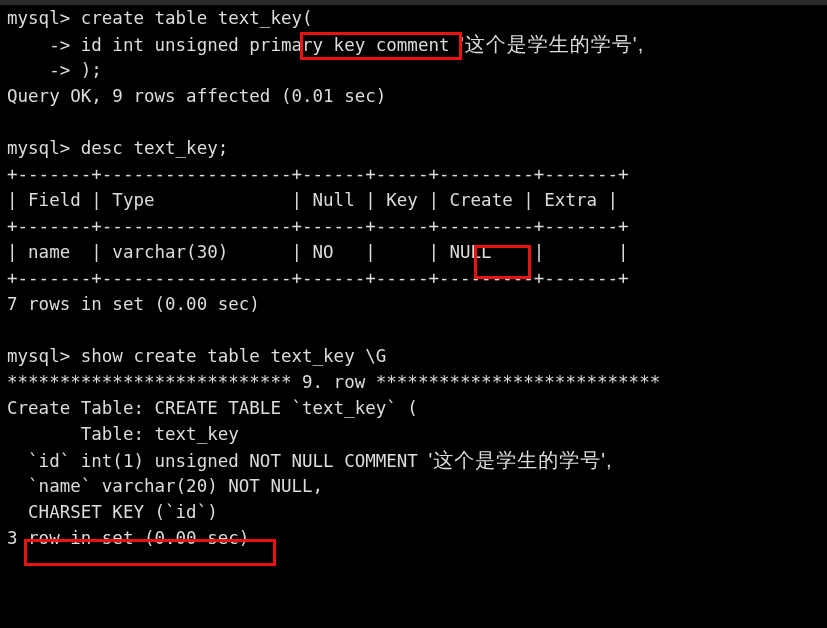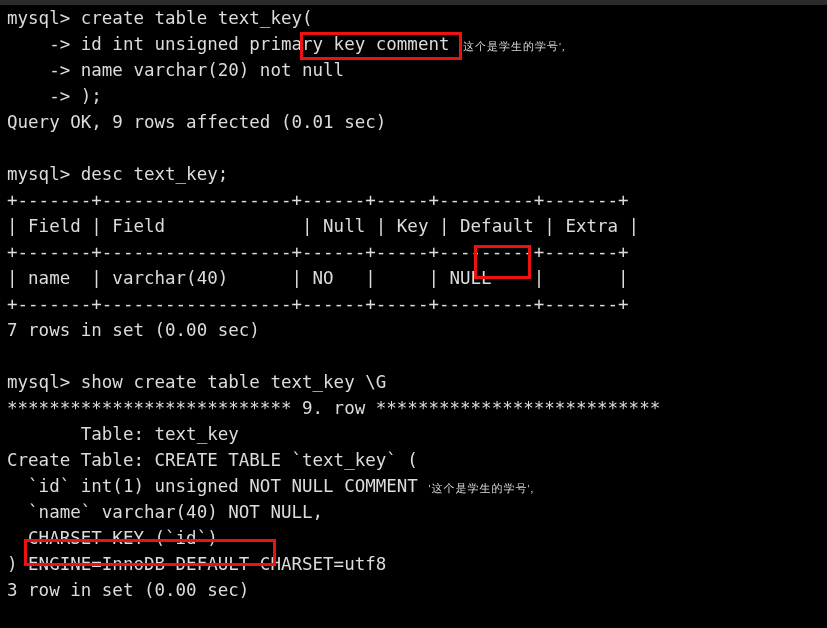--- a/index.html
+++ b/index.html
@@ -35,22 +35,22 @@
     padding: 0;
   }
   .line {
     height: 26px;
     white-space: pre;
     padding-left: 7px;
     letter-spacing: 0px;
   }
   .line.blank { color: transparent; }
   .cn {
-    font-family: Liberation Serif, serif;
-    font-size: 11px;
+    font-family: Liberation Sans, sans-serif;
+    font-size: 20px;
     letter-spacing: 1px;
   }
   
   .hlbox {
     position: absolute;
     border: 3px solid #ee1111;
     box-sizing: border-box;
     pointer-events: none;
   }
   #box-primary-key { left: 300px; top: 32px;  width: 162px; height: 28px; }
@@ -59,39 +59,37 @@
 </style>
 </head>
 <body>
 
 <div id="terminal">
   <div id="topbar"></div>
 
   <div id="screen">
     <div class="line"><span>mysql&gt; create table text_key(</span></div>
     <div class="line"><span>    -&gt; id int unsigned primary key comment </span><span class="cn">'这个是学生的学号',</span></div>
-    <div class="line"><span>    -&gt; name varchar(20) not null</span></div>
     <div class="line"><span>    -&gt; );</span></div>
     <div class="line"><span>Query OK, 9 rows affected (0.01 sec)</span></div>
     <div class="line blank"><span></span></div>
     <div class="line"><span>mysql&gt; desc text_key;</span></div>
     <div class="line"><span>+-------+------------------+------+-----+---------+-------+</span></div>
-    <div class="line"><span>| Field | Field             | Null | Key | Default | Extra |</span></div>
+    <div class="line"><span>| Field | Type             | Null | Key | Create | Extra |</span></div>
     <div class="line"><span>+-------+------------------+------+-----+---------+-------+</span></div>
-    <div class="line"><span>| name  | varchar(40)      | NO   |     | NULL    |       |</span></div>
+    <div class="line"><span>| name  | varchar(30)      | NO   |     | NULL    |       |</span></div>
     <div class="line"><span>+-------+------------------+------+-----+---------+-------+</span></div>
     <div class="line"><span>7 rows in set (0.00 sec)</span></div>
     <div class="line blank"><span></span></div>
     <div class="line"><span>mysql&gt; show create table text_key \G</span></div>
     <div class="line"><span>*************************** 9. row ***************************</span></div>
+    <div class="line"><span>Create Table: CREATE TABLE `text_key` (</span></div>
     <div class="line"><span>       Table: text_key</span></div>
-    <div class="line"><span>Create Table: CREATE TABLE `text_key` (</span></div>
     <div class="line"><span>  `id` int(1) unsigned NOT NULL COMMENT </span><span class="cn">'这个是学生的学号',</span></div>
-    <div class="line"><span>  `name` varchar(40) NOT NULL,</span></div>
+    <div class="line"><span>  `name` varchar(20) NOT NULL,</span></div>
     <div class="line"><span>  CHARSET KEY (`id`)</span></div>
-    <div class="line"><span>) ENGINE=InnoDB DEFAULT CHARSET=utf8</span></div>
     <div class="line"><span>3 row in set (0.00 sec)</span></div>
   </div>
 
   <div class="hlbox" id="box-primary-key"></div>
   <div class="hlbox" id="box-pri"></div>
   <div class="hlbox" id="box-primary-key-def"></div>
 </div>
 
 </body></html>

